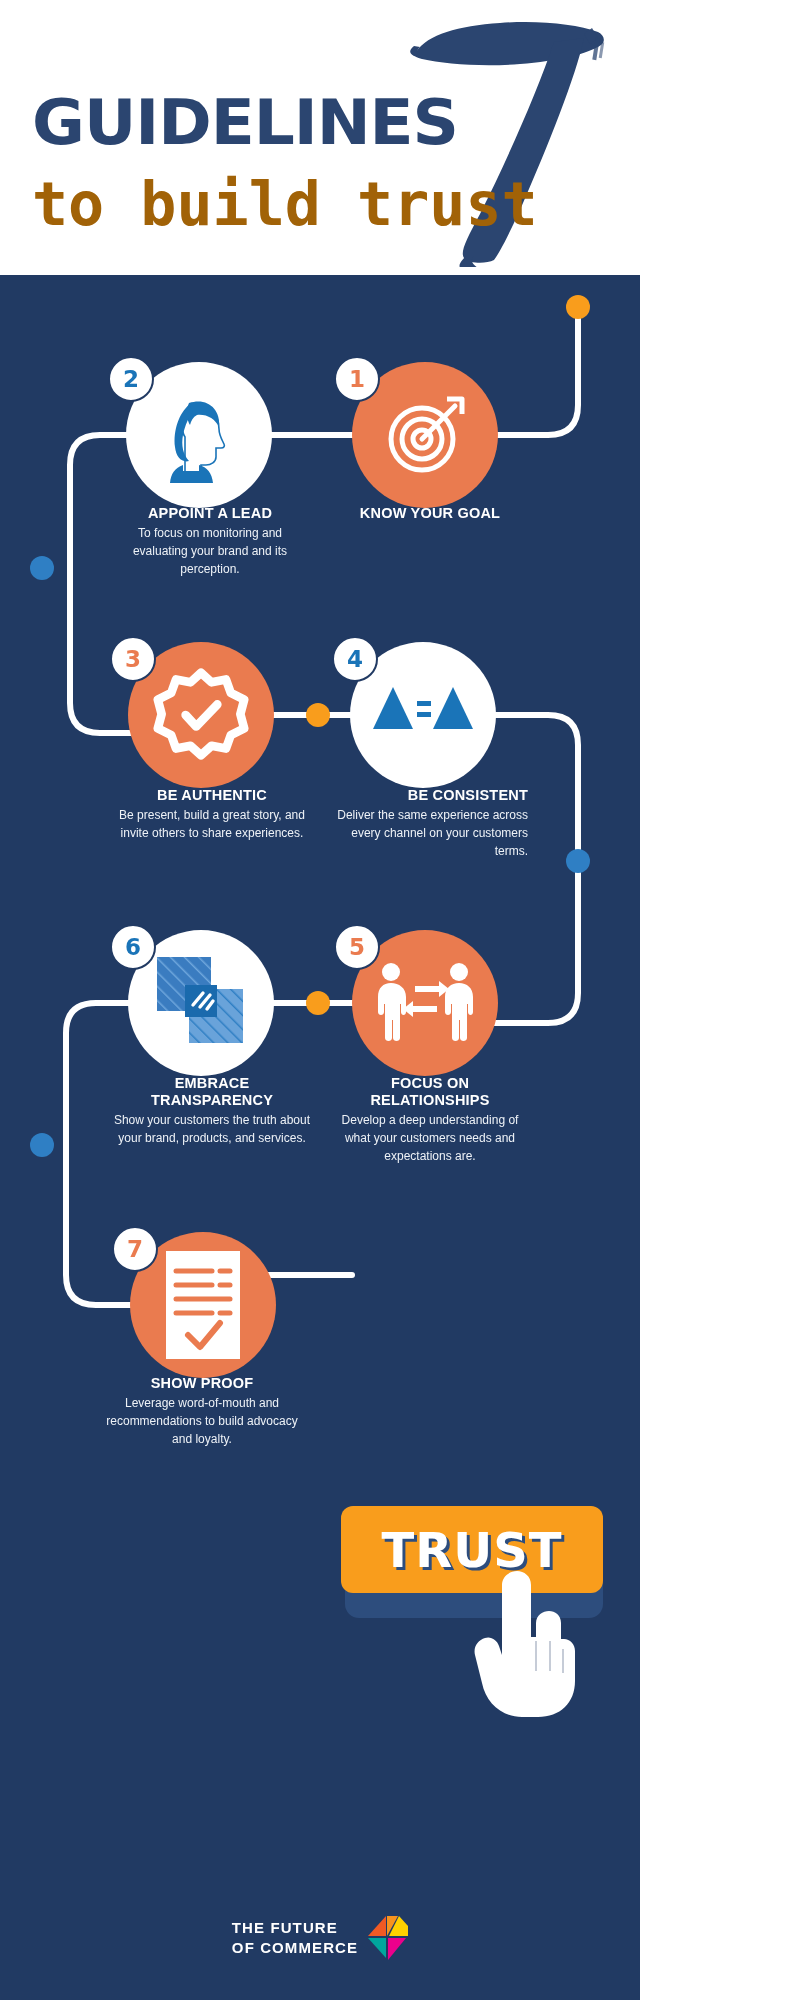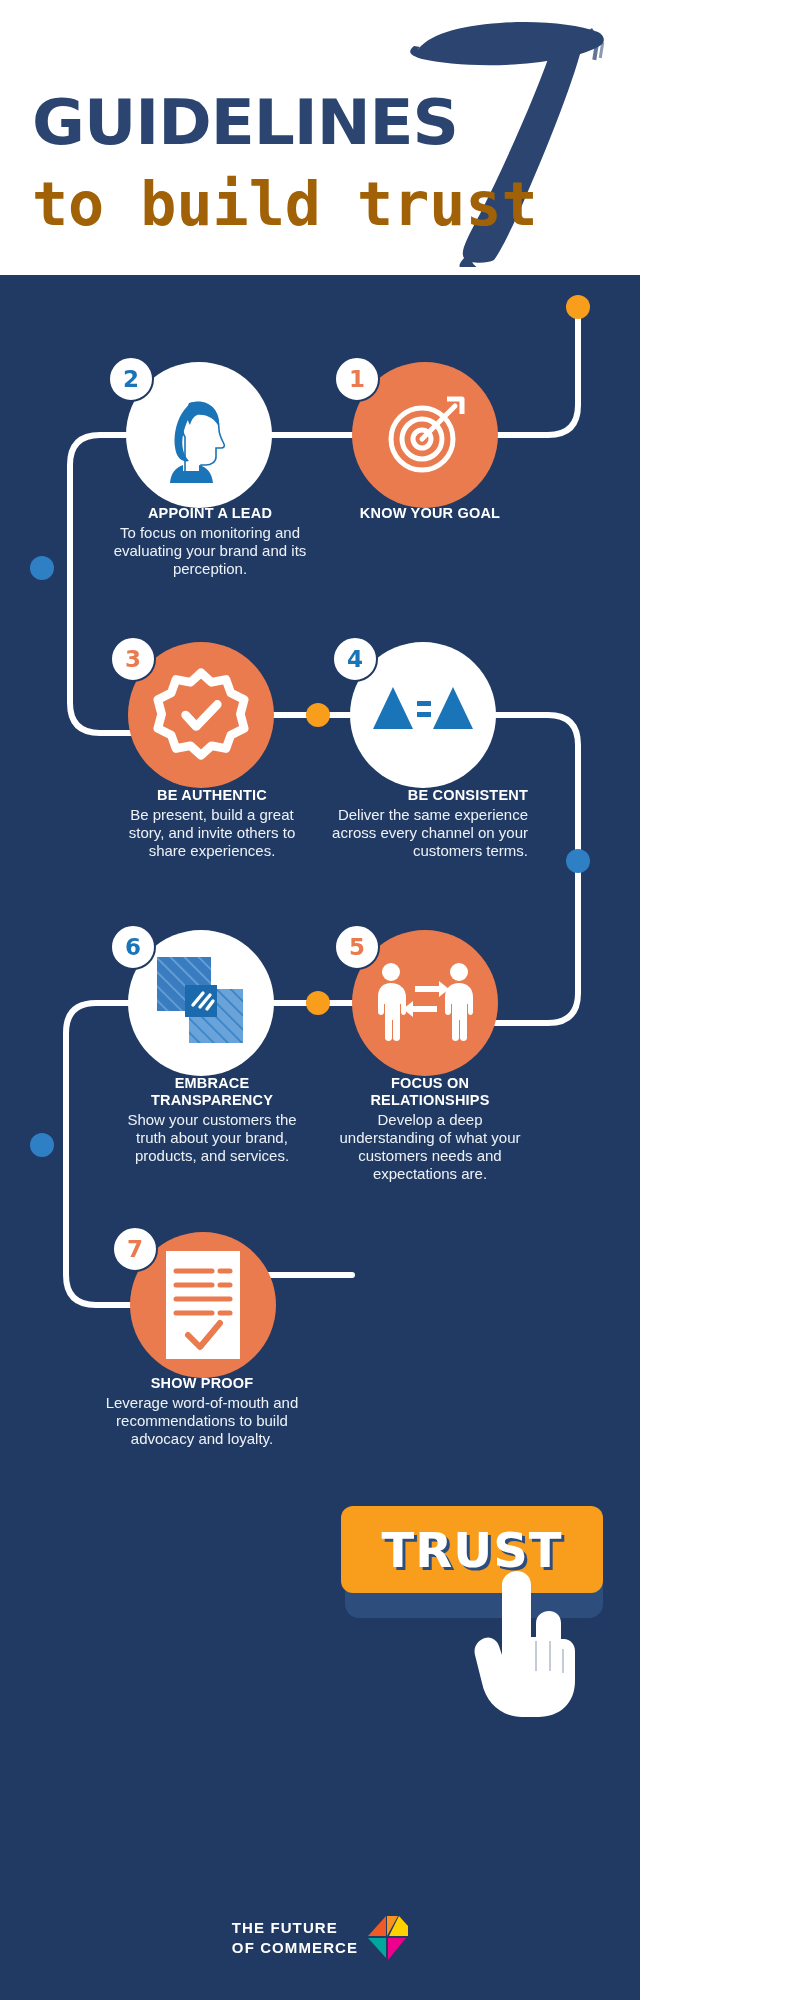--- a/index.html
+++ b/index.html
@@ -108,21 +108,21 @@
     color: #ffffff;
   }
   .caption .ttl {
     font-size: 14.5px;
     font-weight: bold;
     letter-spacing: 0.2px;
     line-height: 17px;
     margin-bottom: 2px;
   }
   .caption .desc {
-    font-size: 15px;
+    font-size: 12px;
     line-height: 18px;
     color: #eef2f7;
     font-weight: normal;
   }
 
   
   .trust-shadow {
     position: absolute;
     left: 345px; top: 1243px;
     width: 258px; height: 100px;

